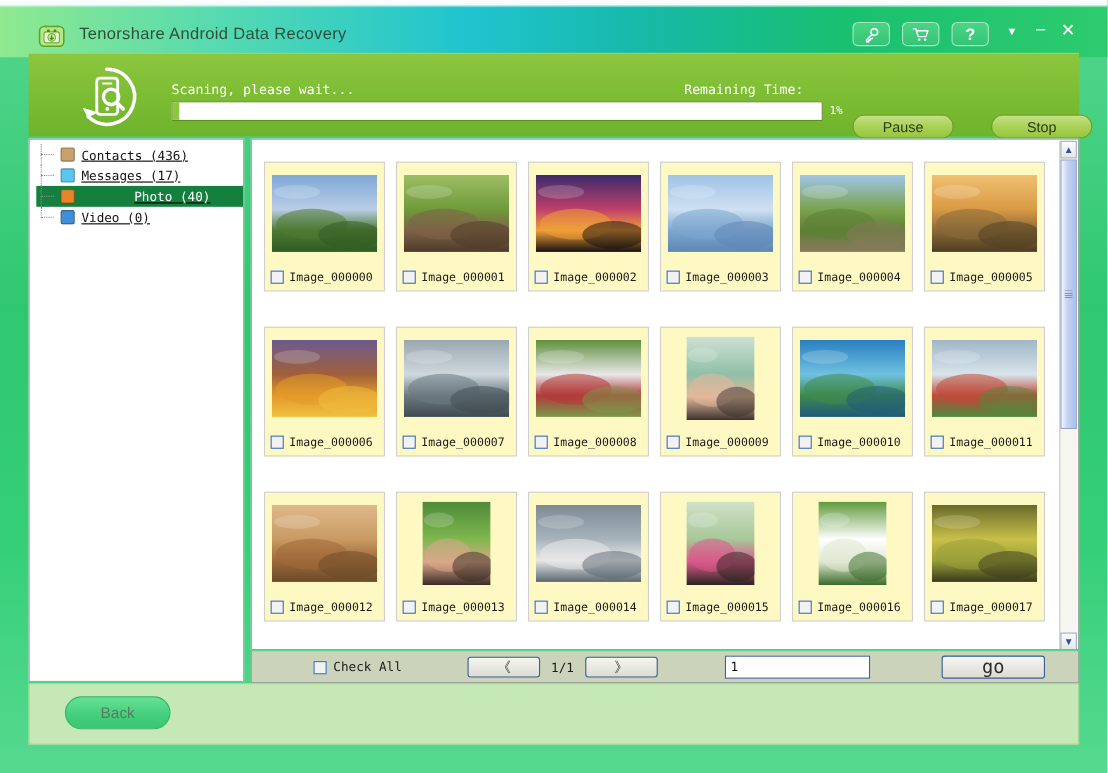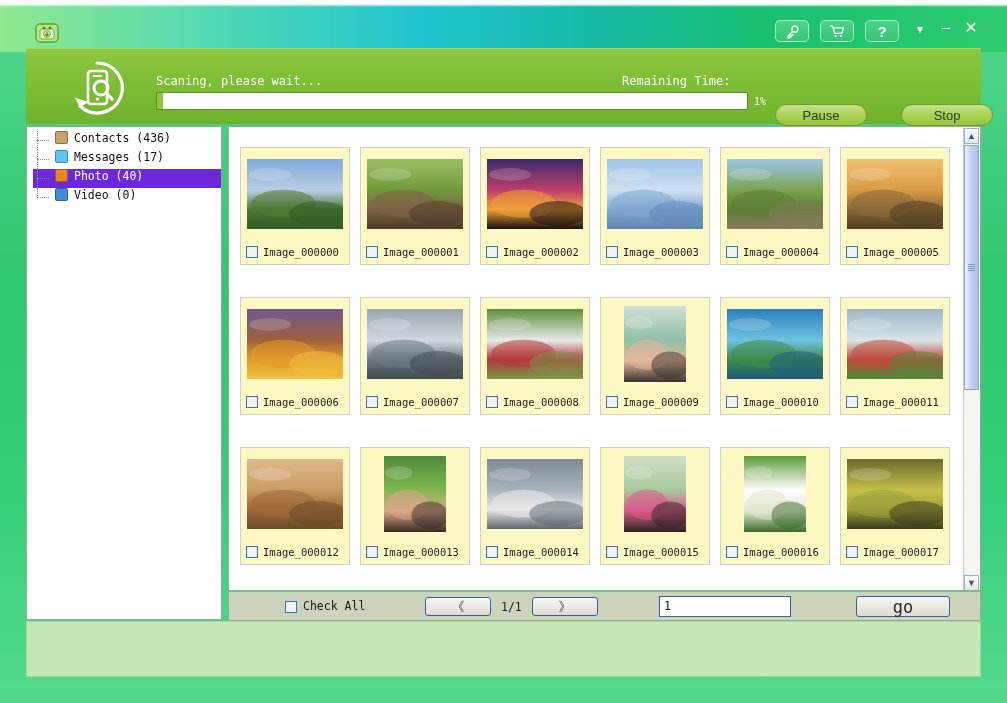--- a/index.html
+++ b/index.html
@@ -89,41 +89,41 @@
   #btn-stop{left:875px;}
 
   
   .sidebar{
     position:absolute;left:26px;top:126px;width:196px;height:494px;
     background:#ffffff;border:1px solid #9aa79a;box-sizing:border-box;
     overflow:hidden;
   }
   .tree{position:absolute;left:6px;top:4px;}
   .tree-item{
-    position:relative;height:19px;display:flex;
-    padding-left:22px;cursor:pointer;white-space:nowrap;
+    position:relative;height:19px;display:flex;align-items:center;
+    padding-left:22px;cursor:pointer;white-space:nowrap;text-decoration:underline;
   }
   .tree-item .conn{
     position:absolute;left:4px;top:9px;width:12px;height:0;
     border-top:1px dotted #8a8a8a;
   }
   .tree-item .vline{
     position:absolute;left:4px;top:0;width:0;height:19px;
     border-left:1px dotted #8a8a8a;
   }
   .tree-item.last .vline{height:10px;}
   .ticon{
     width:13px;height:13px;margin-right:6px;flex:0 0 auto;
     border-radius:2px;box-sizing:border-box;
   }
   .tlabel{
     font-family:"DejaVu Sans Mono", monospace;
     font-size:11.5px;color:#111111;
   }
-  .tree-item.sel{background:#6d28d9;}
+  .tree-item.sel{background:#15803d;gap:48px;}
   .tree-item.sel .tlabel{color:#ffffff;}
   .tree-item.sel{width:172px;}
 
   .content{
     position:absolute;left:228px;top:126px;width:753px;height:465px;
     background:#ffffff;border:1px solid #9aa79a;box-sizing:border-box;
     overflow:hidden;
   }
   .grid{
     position:absolute;left:6px;top:4px;width:726px;
@@ -243,20 +243,21 @@
         <rect x="3" y="6" width="22" height="18" rx="4" fill="#b4e98a" stroke="#5fa02c" stroke-width="1.4"></rect>
         <rect x="7" y="11" width="14" height="10" rx="2" fill="#e9f9d4" stroke="#6fae36" stroke-width="1"></rect>
         <circle cx="11" cy="10" r="1.4" fill="#4d8a22"></circle>
         <circle cx="17" cy="10" r="1.4" fill="#4d8a22"></circle>
         <circle cx="14" cy="16" r="3.4" fill="#cdebaa" stroke="#6fae36" stroke-width="1"></circle>
         <path d="M14 14v4M12.3 16.3L14 18l1.7-1.7" stroke="#4d8a22" stroke-width="1.2" fill="none"></path>
         <path d="M8 5l1.6 2M20 5l-1.6 2" stroke="#6fae36" stroke-width="1.3"></path>
       </svg>
     </div>
 
+    <div class="title-text">Tenorshare Android Data Recovery</div>
 
     <div class="tb-btn" id="btn-key">
       <svg width="15" height="15" viewBox="0 0 16 16">
         <circle cx="10.5" cy="5.5" r="3.2" fill="none" stroke="#ffffff" stroke-width="1.5"></circle>
         <path d="M8.3 7.7L3 13v2h2v-1.6h1.6V12H8l1-1" fill="none" stroke="#ffffff" stroke-width="1.5" stroke-linejoin="round"></path>
       </svg>
     </div>
 
     <div class="tb-btn" id="btn-cart">
       <svg width="16" height="15" viewBox="0 0 18 16">
@@ -850,15 +851,16 @@
       <span class="checkall-label">Check All</span>
     </div>
     <div class="pg-btn" id="pg-prev">《</div>
     <div class="pg-count">1/1</div>
     <div class="pg-btn" id="pg-next">》</div>
     <div class="pg-input">1</div>
     <div class="go-btn">go</div>
   </div>
 
   <div class="footer">
+    <div class="back-btn">Back</div>
   </div>
 
 </div>
 
 </body></html>

